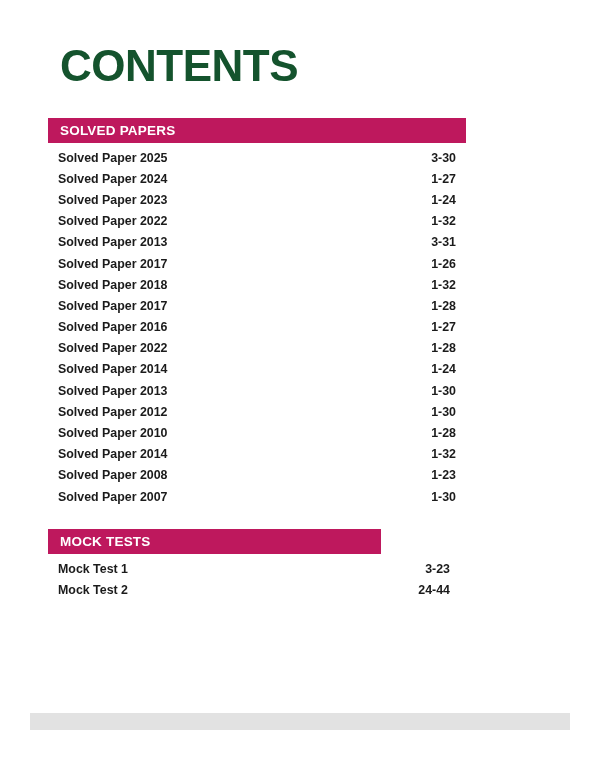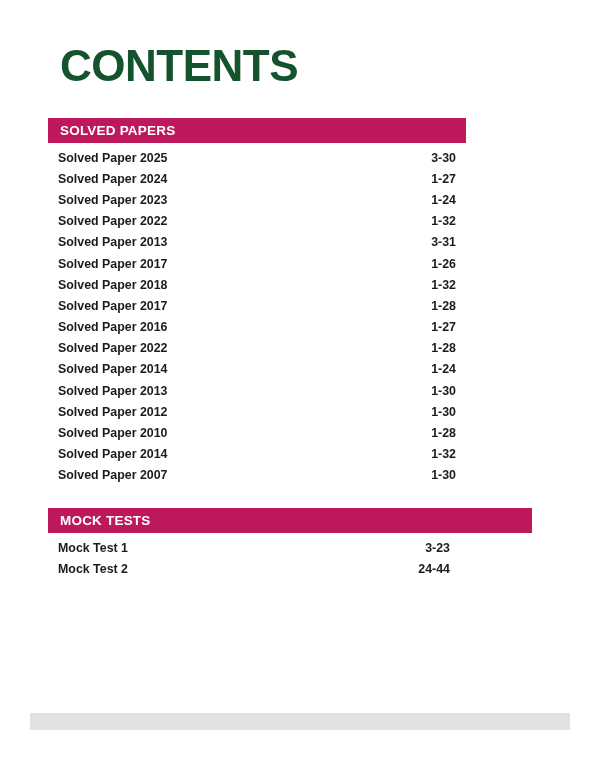--- a/index.html
+++ b/index.html
@@ -51,21 +51,21 @@
     font-weight: 700;
     letter-spacing: 0.2px;
     padding: 6px 0 6px 12px;
     box-sizing: border-box;
     height: 25px;
     line-height: 13px;
     display: flex;
     align-items: center;
   }
   .section-solved .section-header { width: 418px; }
-  .section-mock .section-header { width: 484px; }
+  .section-mock .section-header { width: 333px; }
 
   .rows {
     margin-top: 4px;
   }
   .row {
     display: flex;
     justify-content: space-between;
     align-items: baseline;
     padding: 3.6px 0 3.6px 0;
     font-size: 12.4px;
@@ -158,20 +158,24 @@
         </div>
         <div class="row">
           <span class="label">Solved Paper 2010</span>
           <span class="pages">1-28</span>
         </div>
         <div class="row">
           <span class="label">Solved Paper 2014</span>
           <span class="pages">1-32</span>
         </div>
         <div class="row">
+          <span class="label">Solved Paper 2008</span>
+          <span class="pages">1-23</span>
+        </div>
+        <div class="row">
           <span class="label">Solved Paper 2007</span>
           <span class="pages">1-30</span>
         </div>
       </div>
     </div>
 
     <div class="section-gap"></div>
 
     <div class="section section-mock">
       <div class="section-header">MOCK TESTS</div>

